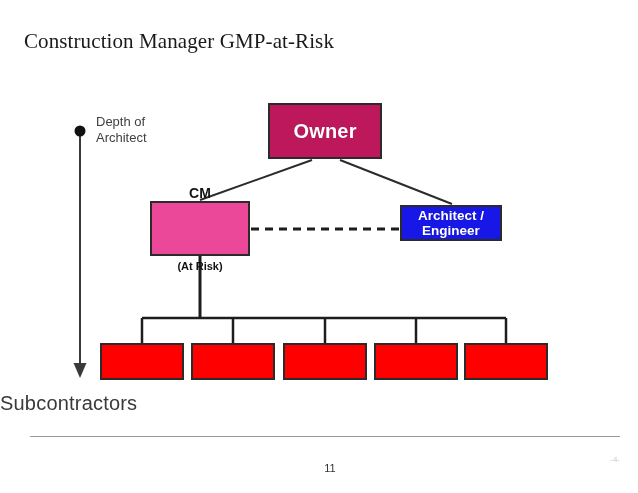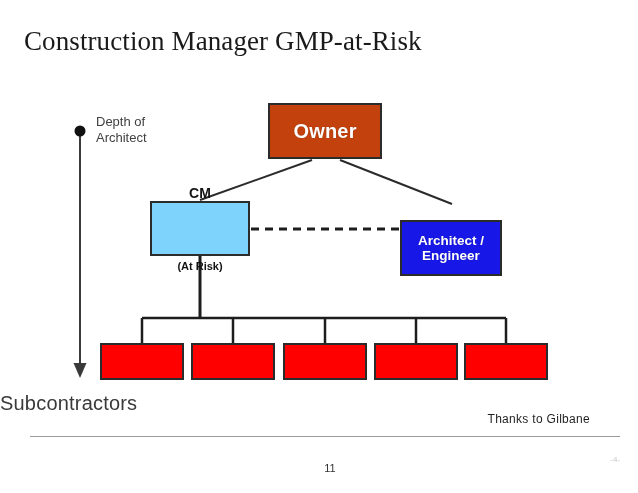--- a/index.html
+++ b/index.html
@@ -21,21 +21,21 @@
     inset: 0;
     background: #ffffff;
   }
 
   
   .slide-title {
     position: absolute;
     left: 24px;
     top: 28px;
     font-family: "Liberation Serif", "DejaVu Serif", serif;
-    font-size: 27px;
+    font-size: 21px;
     line-height: 26px;
     color: #1a1a1a;
     letter-spacing: 0.1px;
     white-space: nowrap;
   }
 
   
   #diagram {
     position: absolute;
     left: 0;
@@ -54,60 +54,59 @@
     align-items: center;
     justify-content: center;
     text-align: center;
   }
 
   .node-owner {
     left: 268px;
     top: 103px;
     width: 114px;
     height: 56px;
-    background: #c2410c;
+    background: #be185d;
     text-align: center;
   }
   .node-owner .node-label {
     color: #ffffff;
     font-size: 20px;
     font-weight: bold;
     letter-spacing: 0.2px;
     text-shadow: 0 0 1px rgba(0,0,0,.35);
   }
 
   .node-cm {
     left: 150px;
     top: 201px;
     width: 100px;
     height: 55px;
-    background: #7dd3fc;
+    background: #ec4899;
     gap: 40px;
   }
   .node-cm .node-label {
     color: #121212;
     font-size: 14px;
     font-weight: bold;
     line-height: 16px;
   }
   .node-cm .node-sublabel {
     color: #121212;
     font-size: 11px;
     font-weight: bold;
     line-height: 14px;
     margin-top: 18px;
   }
 
   .node-ae {
     left: 400px;
     top: 205px;
     width: 102px;
-    height: 56px;
+    height: 36px;
     background: #1717e8;
-    margin-top: 15px;
   }
   .node-ae .node-label {
     color: #ffffff;
     font-size: 13.5px;
     font-weight: bold;
     line-height: 15px;
     text-shadow: 0 0 1px rgba(0,0,0,.3);
   }
 
   .node-sub {
@@ -230,21 +229,20 @@
   </div>
 
   <div class="node node-sub" style="left: 100px; top: 343px; background: rgb(255, 0, 0);"></div>
   <div class="node node-sub" style="left: 191px; top: 343px; background: rgb(255, 0, 0);"></div>
   <div class="node node-sub" style="left: 283px; top: 343px; background: rgb(255, 0, 0);"></div>
   <div class="node node-sub" style="left: 374px; top: 343px; background: rgb(255, 0, 0);"></div>
   <div class="node node-sub" style="left: 464px; top: 343px; background: rgb(255, 0, 0);"></div>
 
   <div class="subs-label">Subcontractors</div>
 
-  <div class="credit">Thanks to Gilbane</div>
 
   <div class="footer-rule"></div>
 
   <div class="page-number">11</div>
 
   <div class="corner-mark">-4-</div>
 
 </div>
 
 </body></html>

